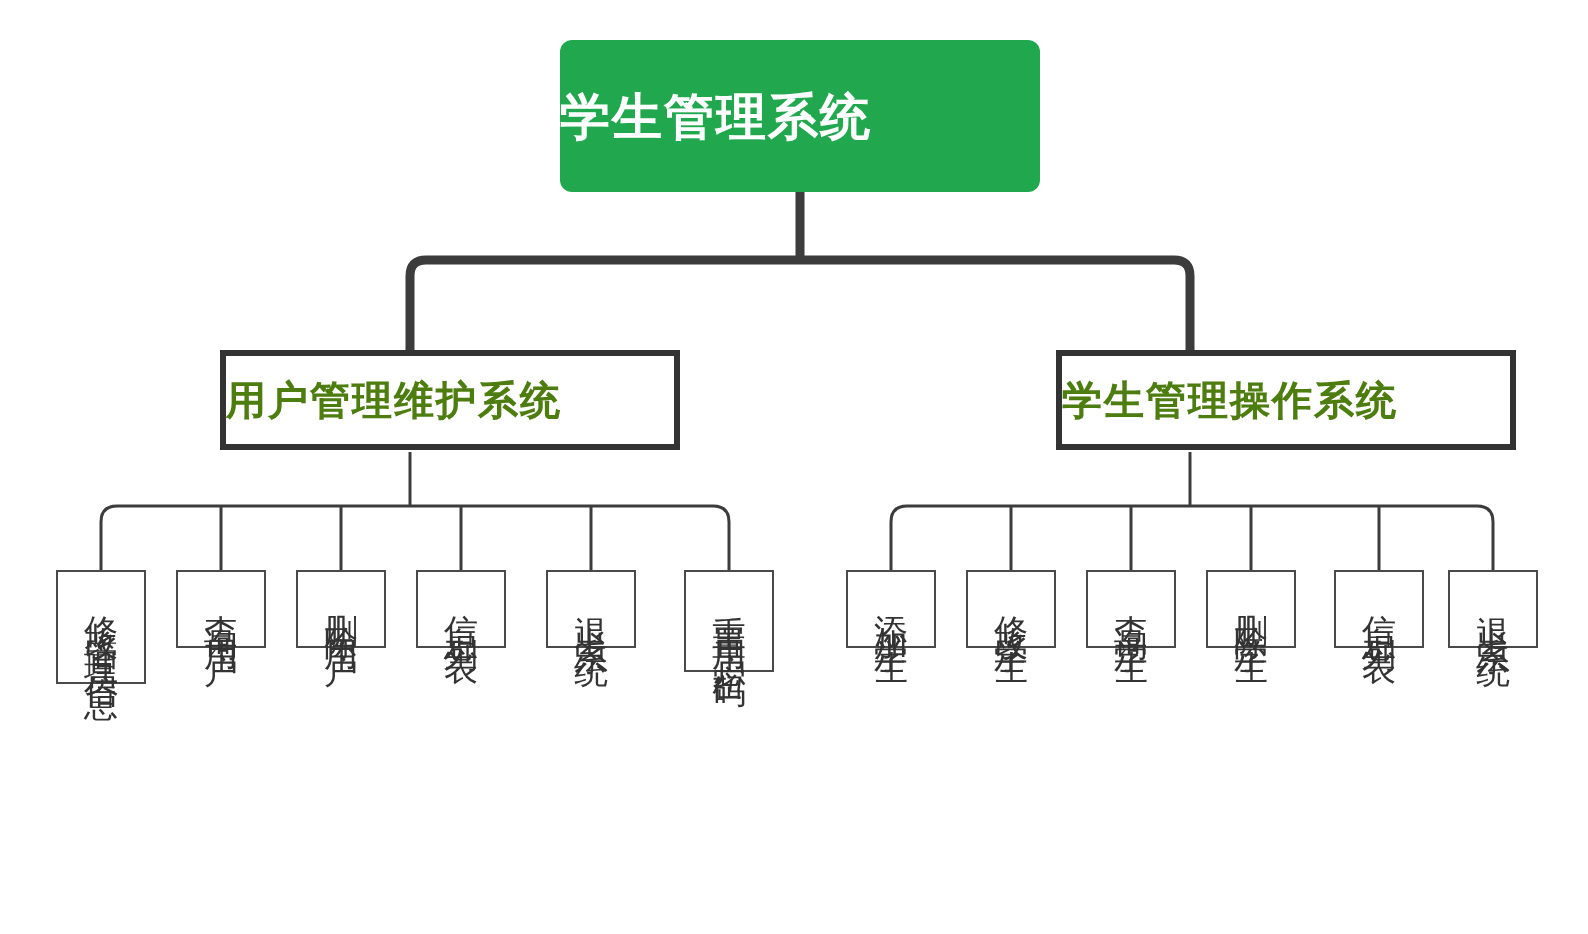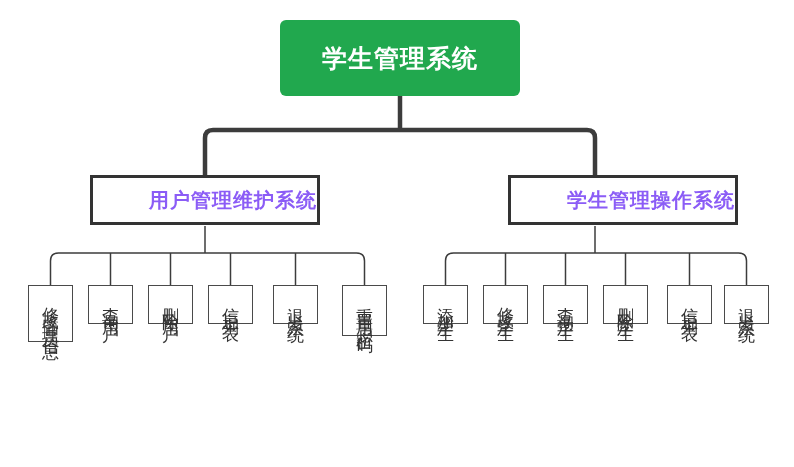--- a/index.html
+++ b/index.html
@@ -19,33 +19,34 @@
   }
   .node { box-sizing: border-box; position: absolute; z-index: 1; }
   .root-node {
     left: 280px; top: 20px;
     width: 240px; height: 76px;
     background: #21a84e;
     border-radius: 6px;
     color: #ffffff;
     font-size: 25px;
     font-weight: bold;
-    display: flex; align-items: center; justify-content: center;
+    display: flex; align-items: center; justify-content: flex-start;
     letter-spacing: 1px;
   }
   .branch-node {
     top: 175px;
     width: 230px; height: 50px;
     background: #ffffff;
     border: 3px solid #333333;
-    color: #8b5cf6;
+    color: #4d7c0f;
     font-size: 20px;
     font-weight: bold;
-    display: flex; align-items: center; justify-content: flex-end;
+    display: flex; align-items: center; justify-content: flex-start;
     letter-spacing: 1px;
+    margin-left: 20px;
   }
   #branch-left  { left: 90px; }
   #branch-right { left: 508px; }
   .leaf-node {
     top: 285px;
     width: 45px;
     background: #ffffff;
     border: 1.4px solid #4a4a4a;
     display: flex; justify-content: center;
     padding: 8px 0 5px 0;

